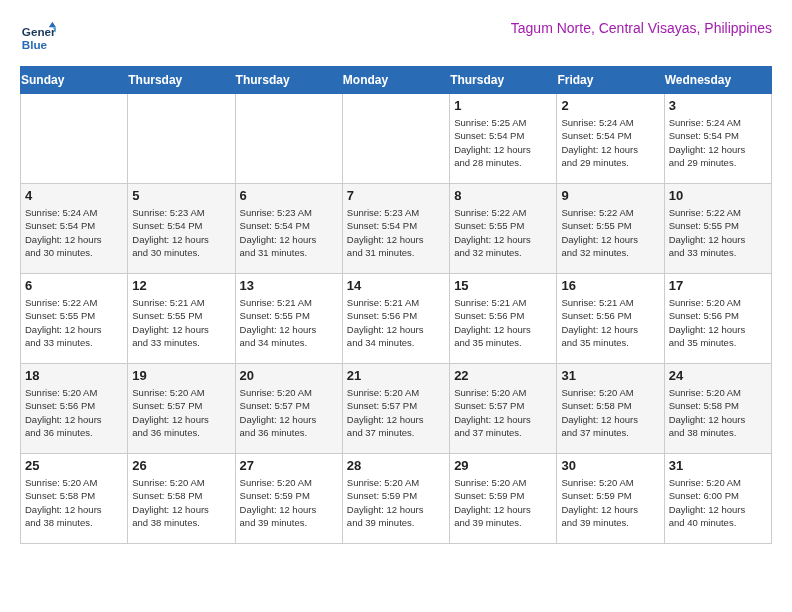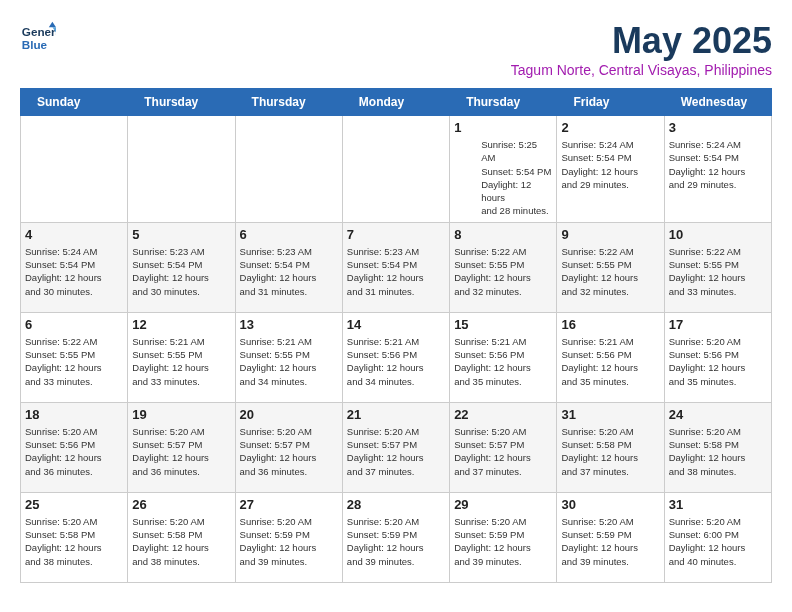--- a/index.html
+++ b/index.html
@@ -40,21 +40,21 @@
     table {
       width: 100%;
       border-collapse: collapse;
       table-layout: fixed;
     }
     thead tr th {
       background-color: #2a6bb5;
       color: #fff;
       font-size: 12px;
       font-weight: bold;
-      padding: 6px 16px;
+      padding: 6px 0;
       text-align: left;
       border: 1px solid #2a6bb5;
     }
     tbody tr td {
       border: 1px solid #ccc;
       vertical-align: top;
       padding: 4px;
       font-size: 10px;
       color: #333;
       height: 90px;
@@ -84,21 +84,20 @@
 <div class="header-area">
   <div class="logo">
     <svg class="logo-icon" viewBox="0 0 40 40">
       <text x="2" y="18" font-family="Arial" font-size="13" font-weight="bold" fill="#1a3a5c">General</text>
       <text x="2" y="32" font-family="Arial" font-size="13" font-weight="bold" fill="#2a6bb5">Blue</text>
       <polygon points="32,8 40,8 36,2" fill="#2a6bb5"></polygon>
       <polygon points="36,8 40,14 40,8" fill="#5ba3d9"></polygon>
     </svg>
   </div>
   <div class="title-area">
-    <div class="month-title">May 2025</div>
     <div class="subtitle">Tagum Norte, Central Visayas, Philippines</div>
   </div>
 </div>
 
 <table>
   <thead>
     <tr>
     <th>Sunday</th>
         <th>Thursday</th>
         <th>Thursday</th>
@@ -109,21 +108,21 @@
       </tr>
   </thead>
   <tbody id="calendar-body">
   <tr>
         <td class="empty-cell"></td>
         <td class="empty-cell"></td>
         <td class="empty-cell"></td>
         <td class="empty-cell"></td>
         <td>
           <div class="day-number">1</div>
-          <div class="day-info" style="white-space: pre-line; margin-left: 27px;">Sunrise: 5:25 AM
+          <div class="day-info" style="white-space: pre-line;">Sunrise: 5:25 AM
 Sunset: 5:54 PM
 Daylight: 12 hours
 and 28 minutes.</div>
         </td>
         <td>
           <div class="day-number">2</div>
           <div class="day-info" style="white-space: pre-line;">Sunrise: 5:24 AM
 Sunset: 5:54 PM
 Daylight: 12 hours
 and 29 minutes.</div>

